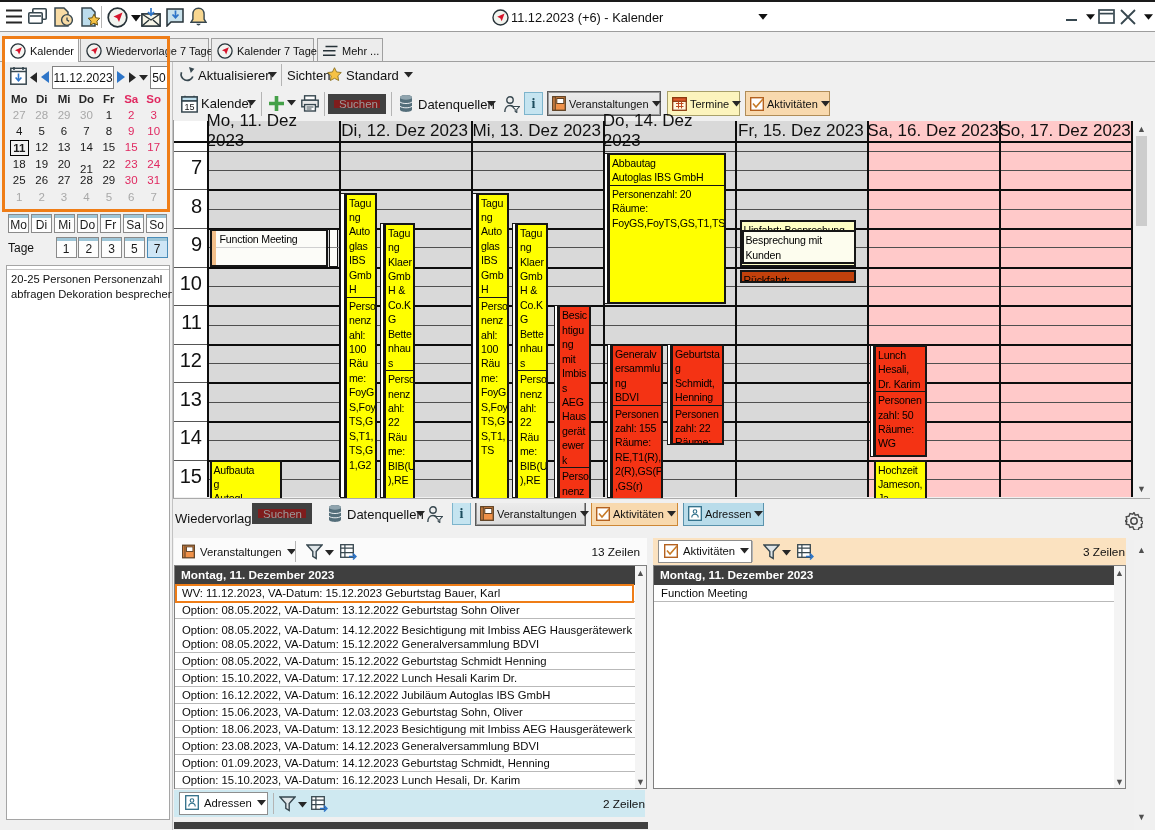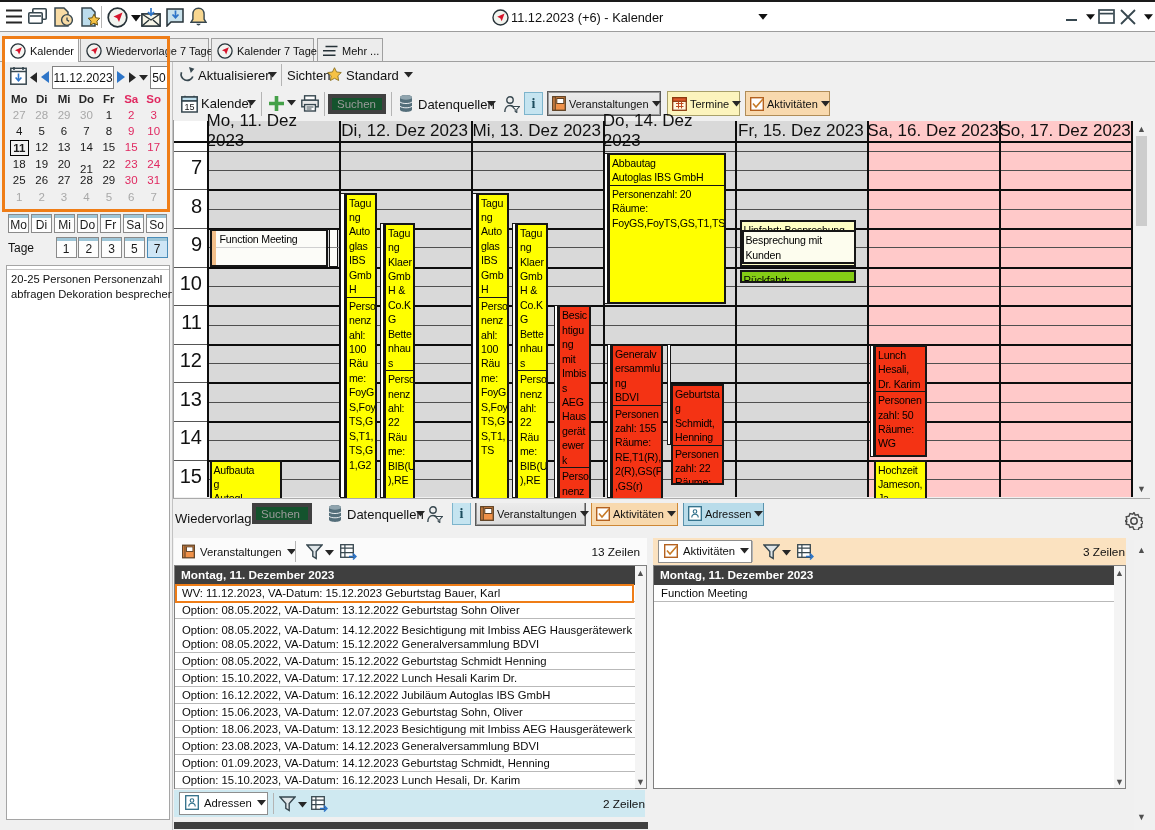--- a/index.html
+++ b/index.html
@@ -17,21 +17,21 @@
 .mc.cur{font-weight:bold;border:1px solid #000;background:#f0f0f0}
 .wdh{position:absolute;font-size:11.5px;font-weight:bold;text-align:center;color:#262626}
 .wdh.red{color:#e02860}
 .navf{position:absolute;background:#fff;border:1px solid #828282;font-size:12px;display:flex;align-items:center;justify-content:center}
 .wbtn{position:absolute;background:#fdfdfd;border:1px solid #8a8a8a;font-size:12px;text-align:center;color:#1a1a1a}
 .wbtn .strip{position:absolute;left:0;top:0;right:0;height:3px;background:#9ec6d8}
 .ibox{position:absolute;left:6px;top:265px;width:164px;height:555px;background:#fff;border:1px solid #a5a5a5;font-size:11.2px;line-height:15.2px;color:#111;white-space:nowrap}
 .tbtext{font-size:13px;color:#111;white-space:nowrap}
 .btn3{position:absolute;top:91px;height:25px;border:1px solid #8e8e8e;display:flex;align-items:center;font-size:11px;padding:0 4px;gap:3px;color:#111;white-space:nowrap}
 svg{flex-shrink:0}
-.inp{background:#14532d;border:4px solid #404040;color:#9a9a9a;font-size:11.5px;display:flex;align-items:center;padding-left:5px}
+.inp{background:#7f1d1d;border:6px solid #404040;color:#9a9a9a;font-size:11.5px;display:flex;align-items:center;padding-left:5px}
 .dayhead{position:absolute;top:121px;height:19px;font-size:17px;color:#111;display:flex;align-items:center;justify-content:center}
 .halflines{position:absolute;background-image:repeating-linear-gradient(to bottom,#4f4f4f 0,#4f4f4f 1px,transparent 1px,transparent 19.3px);z-index:2}
 .hline{position:absolute;background:#0d0d0d;z-index:3}
 .vline{position:absolute;background:#0d0d0d;z-index:4}
 .hourlab{position:absolute;width:28px;text-align:right;font-size:20px;color:#111;z-index:2}
 .ev{position:absolute;border:2px solid #161616;font-size:10.6px;letter-spacing:-0.2px;line-height:14.45px;color:#000;z-index:10;overflow:hidden;white-space:nowrap}
 .ev .t{padding:1px 1px 0 2px;border-bottom:1px solid #161616}
 .ev .b{padding:1px 10px 0 2px}
 .ev .nob{border-bottom:none}
 .strip4{position:absolute;background:#fff;border:1px solid #161616;z-index:9}
@@ -403,32 +403,32 @@
 <div class="ev" style="left:608px;top:153px;width:117.5px;height:151px;background:#ffff00">
       <div class="t">Abbautag<br>Autoglas IBS GmbH</div>
       <div class="b">Personenzahl: 20<br>Räume:<br>FoyGS,FoyTS,GS,T1,TS</div>
     </div>
 <div class="strip4" style="left:606.5px;top:343.7px;width:4.0px;height:154.3px"></div>
 <div class="ev" style="left:611px;top:343.7px;width:52px;height:156.3px;background:#f43314;">
       <div class="t">Generalv<br>ersammlu<br>ng<br>BDVI</div>
       <div class="b">Personen<br>zahl: 155<br>Räume:<br>RE,T1(R),T<br>2(R),GS(P)<br>,GS(r)</div>
     </div>
 <div class="strip4" style="left:666.5px;top:343.7px;width:4.0px;height:101.8px"></div>
-<div class="ev" style="left:671px;top:343.7px;width:52.5px;height:101.8px;background:#f43314;margin-top:40px;">
+<div class="ev" style="left:671px;top:343.7px;width:52.5px;height:101.8px;background:#f43314;">
       <div class="t">Geburtsta<br>g<br>Schmidt,<br>Henning</div>
       <div class="b">Personen<br>zahl: 22<br>Räume:</div>
     </div>
 <div class="ev" style="left:739.5px;top:219.8px;width:116.5px;height:47.2px;background:#ffffc4;">
       <div class="t">Hinfahrt: Besprechung</div>
       <div class="b"></div>
     </div>
 <div class="ev" style="left:741.5px;top:230.3px;width:114.5px;height:33.7px;background:#fdfdee;z-index:11">
       <div class="t nob">Besprechung mit<br>Kunden</div>
     </div>
-<div class="ev" style="left:739.5px;top:269.7px;width:116.5px;height:13.5px;background:#84cc16;">
+<div class="ev" style="left:739.5px;top:269.7px;width:116.5px;height:13.5px;background:#c2410c;">
       <div class="t nob">Rückfahrt:</div>
     </div>
 <div class="strip4" style="left:869.5px;top:344.7px;width:4.0px;height:112.3px"></div>
 <div class="ev" style="left:874px;top:344.7px;width:53.0px;height:112.3px;background:#f43314;">
       <div class="t">Lunch<br>Hesali,<br>Dr. Karim</div>
       <div class="b">Personen<br>zahl: 50<br>Räume:<br>WG</div>
     </div>
 <div class="ev" style="left:874px;top:459.5px;width:53px;height:40.5px;background:#ffff00">
       <div class="t nob">Hochzeit<br>Jameson,<br>Ja</div>
     </div>
@@ -511,21 +511,21 @@
 <div class="zeilen" style="left:545px;top:545px;width:95px">13 Zeilen</div>
 <div class="abs" style="left:174px;top:565px;width:473px;height:224px;background:#fff;border:1px solid #808080"></div>
 <div class="dkhead" style="left:175px;top:566px;width:460px;height:18.5px">Montag, 11. Dezember 2023</div>
 <div class="lrow" style="left:175px;top:584.5px;width:460px;height:17px">WV: 11.12.2023, VA-Datum: 15.12.2023 Geburtstag Bauer, Karl</div>
 <div class="lrow" style="left:175px;top:601.5px;width:460px;height:17px">Option: 08.05.2022, VA-Datum: 13.12.2022 Geburtstag Sohn Oliver</div>
 <div class="lrow" style="left:175px;top:618.5px;width:460px;height:23px">Option: 08.05.2022, VA-Datum: 14.12.2022 Besichtigung mit Imbiss AEG Hausgerätewerk</div>
 <div class="lrow" style="left:175px;top:635.5px;width:460px;height:17px">Option: 08.05.2022, VA-Datum: 15.12.2022 Generalversammlung BDVI</div>
 <div class="lrow" style="left:175px;top:652.5px;width:460px;height:17px">Option: 08.05.2022, VA-Datum: 15.12.2022 Geburtstag Schmidt Henning</div>
 <div class="lrow" style="left:175px;top:669.5px;width:460px;height:17px">Option: 15.10.2022, VA-Datum: 17.12.2022 Lunch Hesali Karim Dr.</div>
 <div class="lrow" style="left:175px;top:686.5px;width:460px;height:17px">Option: 16.12.2022, VA-Datum: 16.12.2022 Jubiläum Autoglas IBS GmbH</div>
-<div class="lrow" style="left:175px;top:703.5px;width:460px;height:17px">Option: 15.06.2023, VA-Datum: 12.07.2023 Geburtstag Sohn, Oliver</div>
+<div class="lrow" style="left:175px;top:703.5px;width:460px;height:17px">Option: 15.06.2023, VA-Datum: 12.03.2023 Geburtstag Sohn, Oliver</div>
 <div class="lrow" style="left:175px;top:720.5px;width:460px;height:17px">Option: 18.06.2023, VA-Datum: 13.12.2023 Besichtigung mit Imbiss AEG Hausgerätewerk</div>
 <div class="lrow" style="left:175px;top:737.5px;width:460px;height:17px">Option: 23.08.2023, VA-Datum: 14.12.2023 Generalversammlung BDVI</div>
 <div class="lrow" style="left:175px;top:754.5px;width:460px;height:17px">Option: 01.09.2023, VA-Datum: 14.12.2023 Geburtstag Schmidt, Henning</div>
 <div class="lrow" style="left:175px;top:771.5px;width:460px;height:17px">Option: 15.10.2023, VA-Datum: 16.12.2023 Lunch Hesali, Dr. Karim</div>
 <div class="abs" style="left:175px;top:583.5px;width:459px;height:19px;border:2.5px solid #ef7d17;z-index:6"></div>
 <div class="abs" style="left:635px;top:566px;width:11px;height:222px;background:#f4f4f4"></div>
 <div class="sbarrow" style="left:635px;top:568px;width:11px">▲</div>
 <div class="sbarrow" style="left:635px;top:777px;width:11px">▼</div>
 <div class="abs" style="left:174px;top:790px;width:471px;height:27px;background:#cfe9f1"></div>
 <div class="abs" style="left:179px;top:792px;width:89px;height:23px;background:#fff;border:1px solid #8e8e8e"></div>

